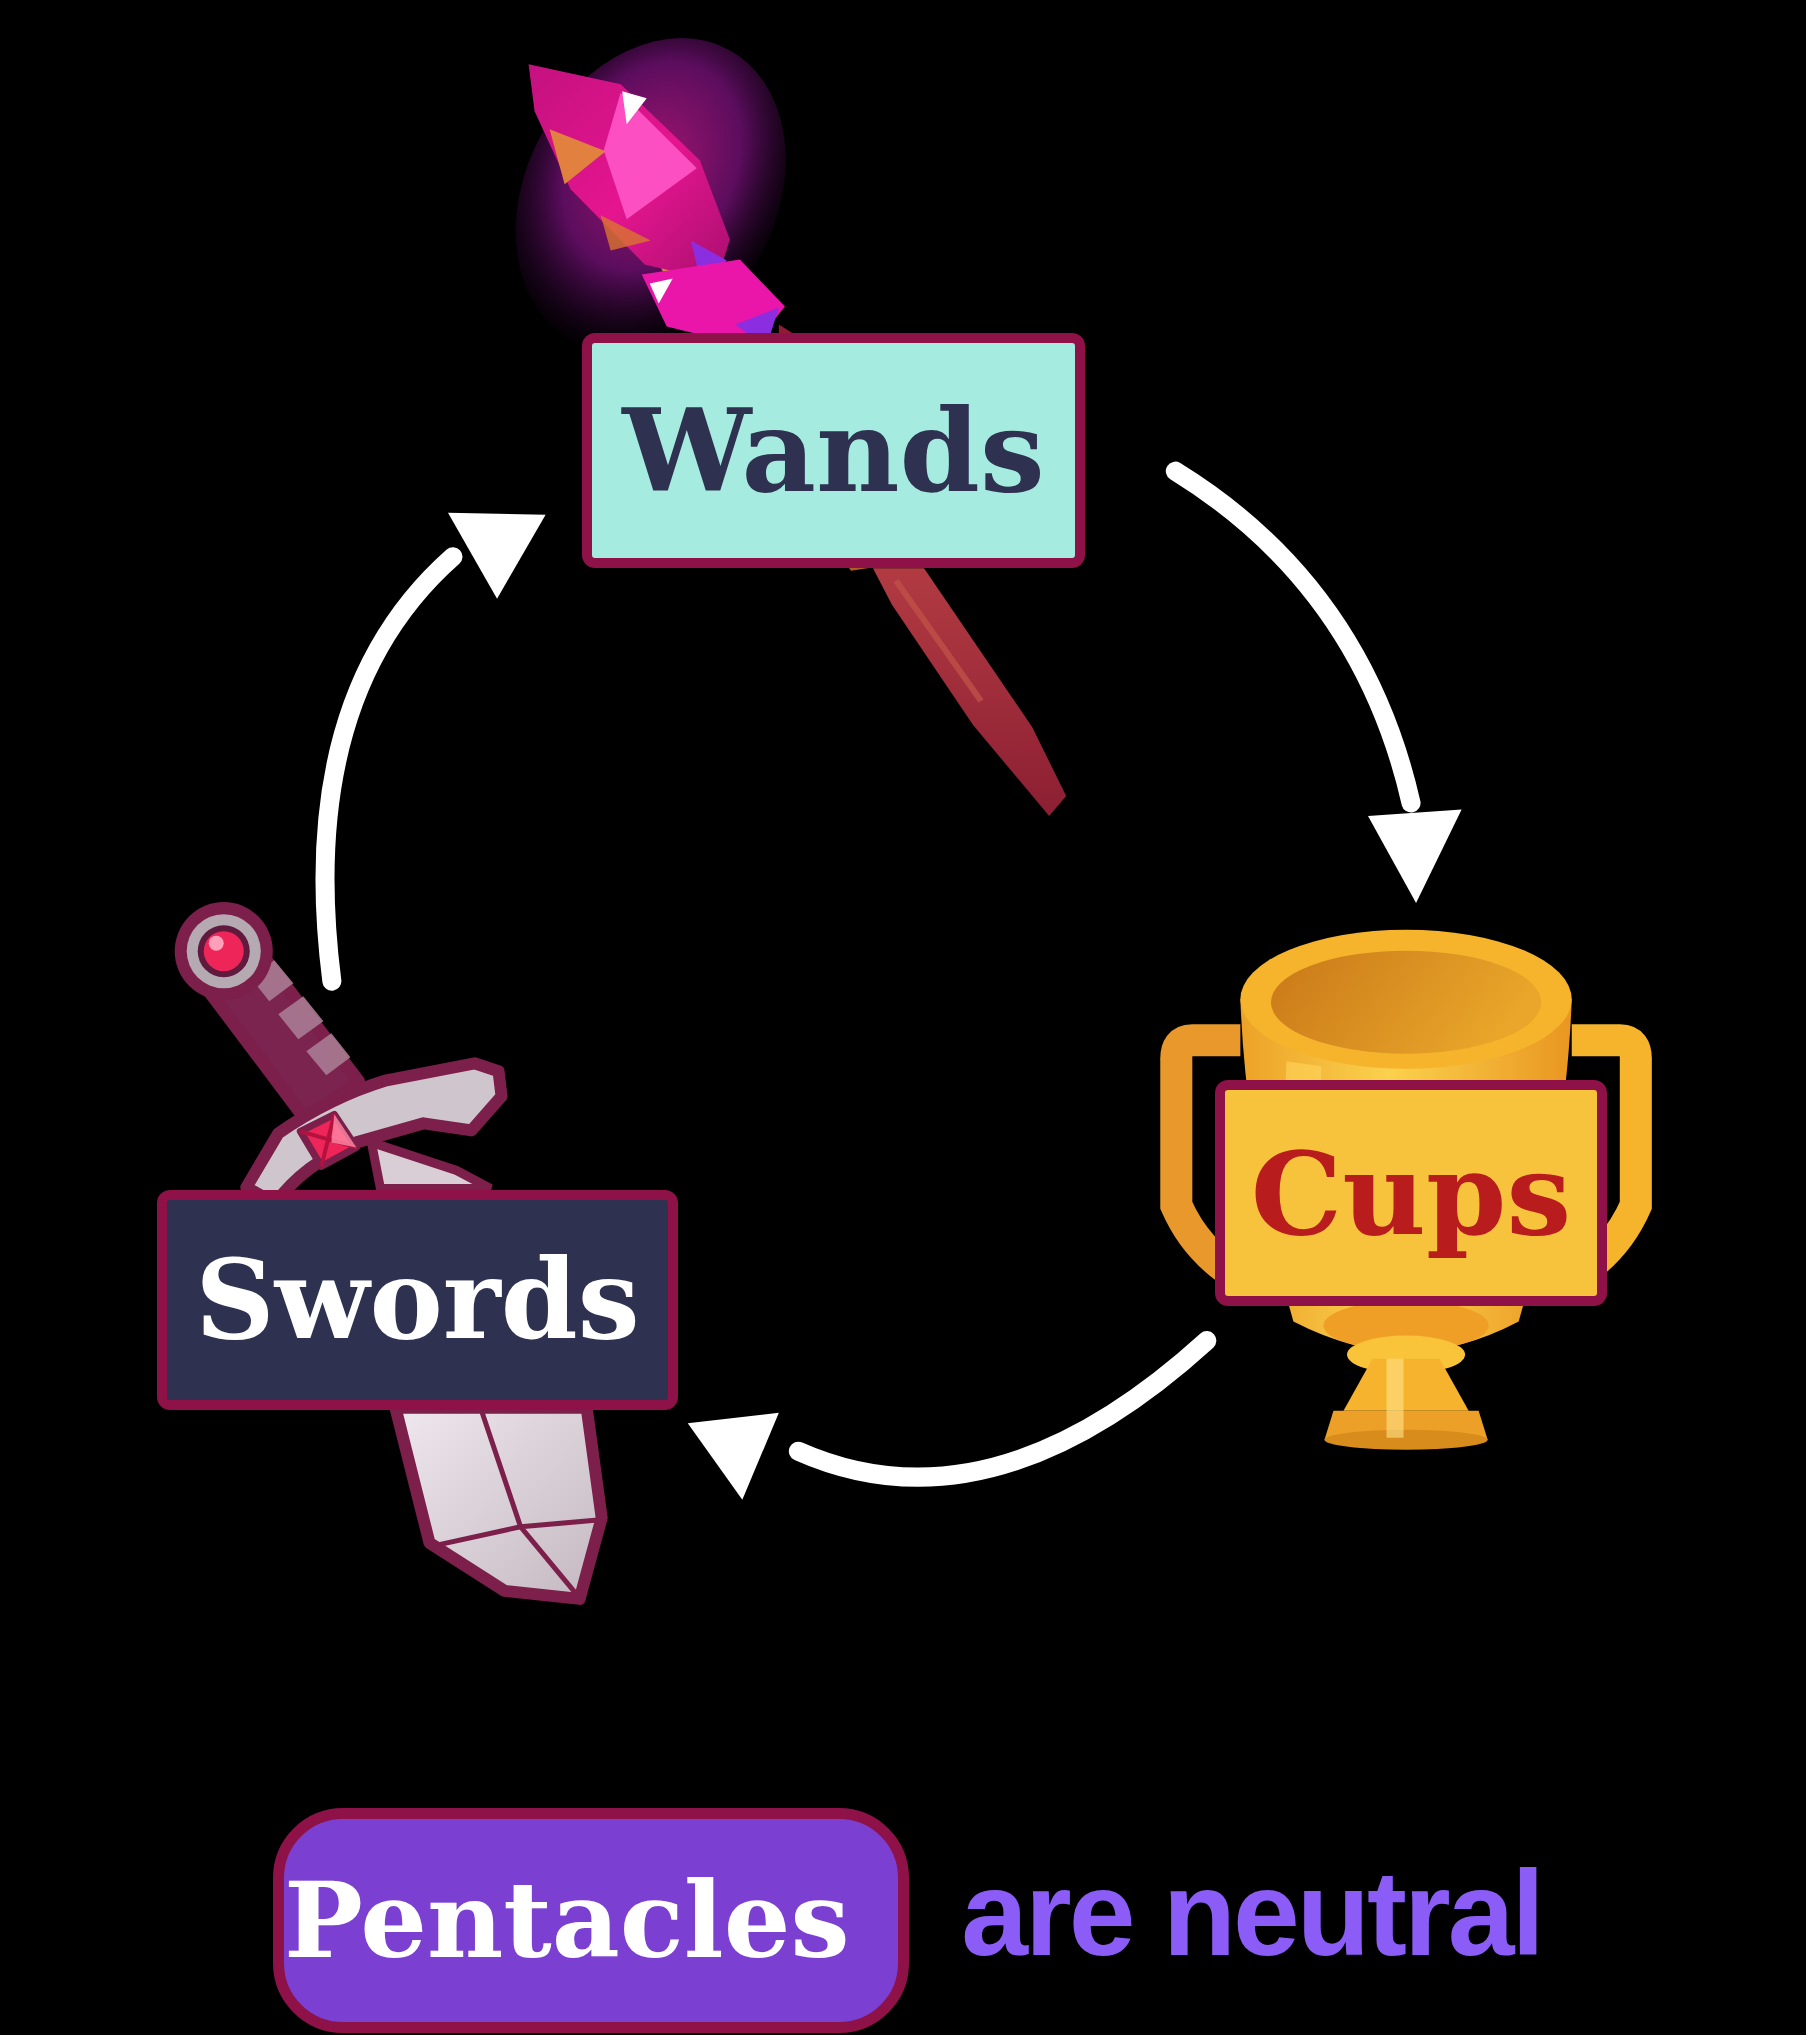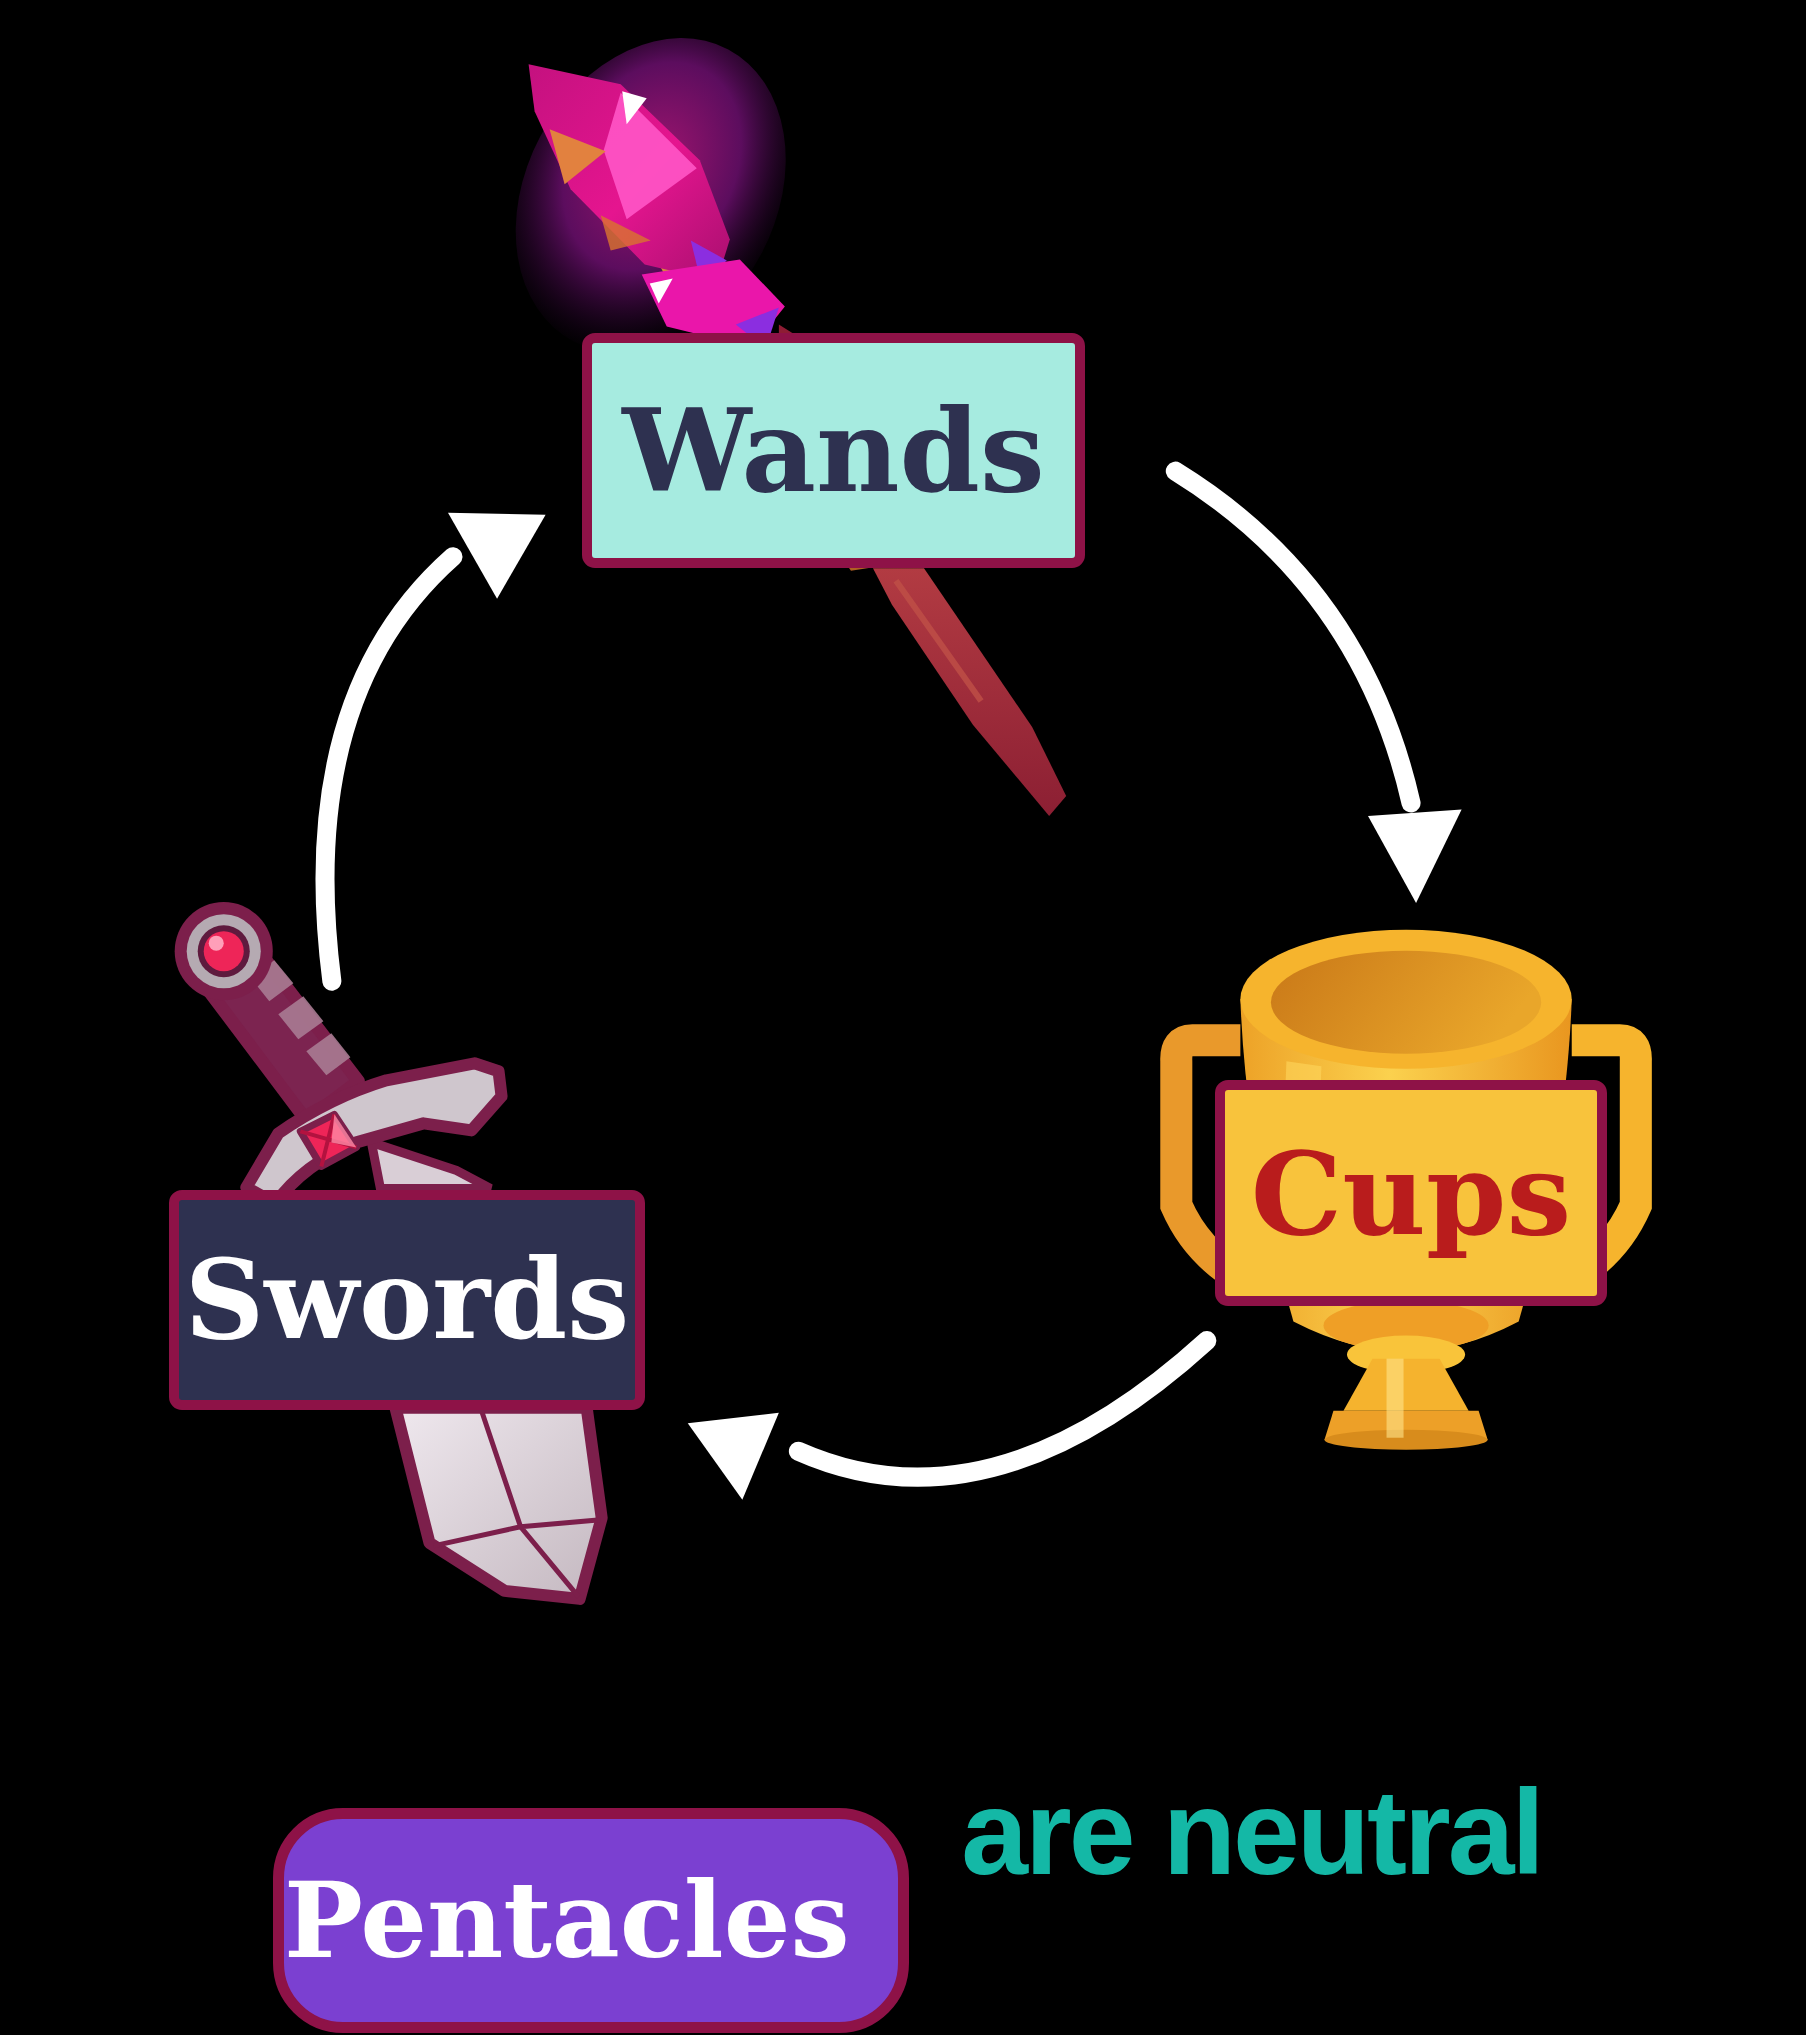--- a/index.html
+++ b/index.html
@@ -6,30 +6,30 @@
   .canvas{position:relative;width:1806px;height:2035px;background:#000;overflow:hidden;
           font-family:"DejaVu Serif",serif;}
   .layer{position:absolute;left:0;top:0;width:1806px;height:2035px;pointer-events:none;}
   .node{position:absolute;box-sizing:border-box;display:flex;align-items:center;justify-content:center;
         border:10px solid #8e1247;border-radius:13px;}
   .node span{font-weight:700;line-height:1;}
   .node-wands{left:582px;top:333px;width:503px;height:235px;background:#a6ebe0;}
   .node-wands span{color:#2e3150;font-size:115px;}
   .node-cups{left:1215px;top:1080px;width:392px;height:226px;background:#f8c33c;}
   .node-cups span{color:#b91c1c;font-size:115px;}
-  .node-swords{left:157px;top:1190px;width:476px;height:220px;background:#2e3150;margin-left:12px;}
+  .node-swords{left:157px;top:1190px;width:521px;height:220px;background:#2e3150;}
   .node-swords span{color:#ffffff;font-size:110px;}
   .legend-box{position:absolute;left:273px;top:1808px;width:636px;height:225px;box-sizing:border-box;
         background:#7b40d1;border:11px solid #8e1247;border-radius:70px;
         display:flex;align-items:center;justify-content:flex-start;}
   .legend-box span{color:#fff;font-weight:700;font-size:105px;line-height:1;}
-  .legend-suffix{position:absolute;left:951px;top:1767px;width:601px;height:130px;
+  .legend-suffix{position:absolute;left:951px;top:1848px;width:601px;height:130px;
         display:flex;align-items:center;justify-content:center;
         font-family:"Liberation Sans",sans-serif;font-weight:700;font-size:120px;
-        letter-spacing:-3px;color:#14b8a6;}
+        letter-spacing:-3px;color:#8b5cf6;}
 </style>
 </head>
 <body>
 
 <div class="canvas">
 
   <svg class="layer" viewBox="0 0 3608 4065">
     <defs>
       <radialGradient id="glow" cx="45%" cy="42%" r="60%">
         <stop offset="0%" stop-color="#a31570"></stop>

